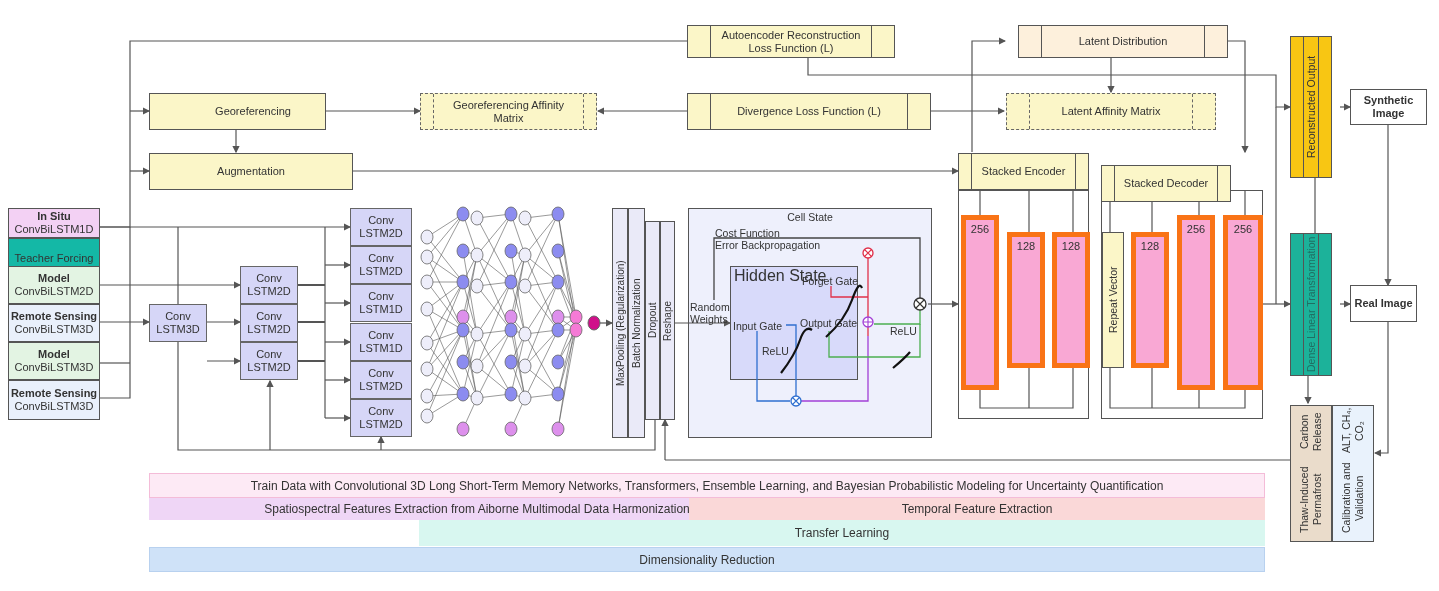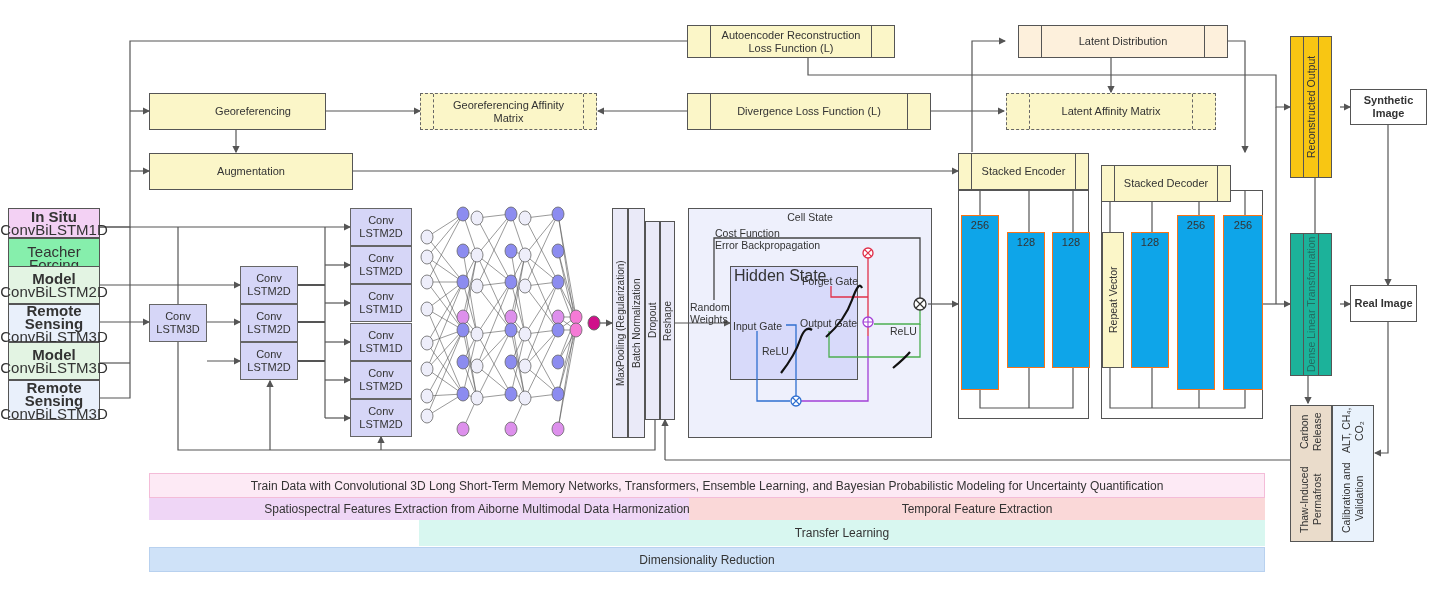--- a/index.html
+++ b/index.html
@@ -11,27 +11,27 @@
          font-size:11px; line-height:13px; z-index:2; }
   .yellow { background:#fbf6c8; }
   .peach { background:#fdf0dc; }
   .dashed { border:1.5px dashed #666; }
   .side-bars::before, .side-bars::after { content:""; position:absolute; top:0; bottom:0; width:0; border-left:1px solid #555; }
   .side-bars::before { left:22px; }
   .side-bars::after { right:22px; }
   .side-bars.dashed::before, .side-bars.dashed::after { border-left:1.5px dashed #666; }
   .side-bars.narrow::before { left:12px; }
   .side-bars.narrow::after { right:12px; }
-  .input { left:8px; width:92px; background:#e9f0fb; font-size:15px; line-height:13px; flex-direction:column; }
+  .input { left:8px; width:92px; background:#e9f0fb; font-size:11px; line-height:13px; flex-direction:column; }
   .input b { font-weight:bold; }
   .lav { background:#d6d6f7; border-color:#666; }
   .vert { writing-mode:vertical-rl; transform:rotate(180deg); }
   .band { position:absolute; box-sizing:border-box; display:flex; align-items:center;
           justify-content:center; font-size:12px; color:#333; z-index:2; }
-  .pink-col { background:#0ea5e9; border:1px solid #f97316; }
+  .pink-col { background:#f9a8d4; border:5px solid #f97316; }
   .lbl { position:absolute; font-size:10.5px; z-index:3; white-space:nowrap; color:#333; }
 </style>
 </head>
 <body>
 
 <svg id="wires" viewBox="0 0 1439 591">
   <defs>
     <marker id="ar" markerWidth="6" markerHeight="6" refX="5" refY="3" orient="auto">
       <path d="M0,0 L6,3 L0,6 z" fill="#555"></path>
     </marker>
@@ -279,21 +279,21 @@
       <ellipse cx="576" cy="330" rx="6" ry="7" fill="#f57ad6" stroke="#666" stroke-width="0.8"></ellipse>
       <ellipse cx="594" cy="323" rx="6" ry="7" fill="#d0108a" stroke="#666"></ellipse>
     </g>
 </svg>
 
 <div id="inputs">
     <div class="box input" style="top: 208px; height: 30px; background: rgb(243, 209, 244);">
       <b>In Situ</b>
       <span>ConvBiLSTM1D</span>
     </div>
-    <div class="box input" style="top: 238px; height: 40px; background: #86efac;">
+    <div class="box input" style="top: 238px; height: 40px; background: #14b8a6;">
       <span>Teacher Forcing</span>
     </div>
     <div class="box input" style="top: 266px; height: 38px; background: rgb(227, 244, 227);">
       <b>Model</b>
       <span>ConvBiLSTM2D</span>
     </div>
     <div class="box input" style="top: 304px; height: 38px; background: rgb(233, 240, 251);">
       <b>Remote Sensing</b>
       <span>ConvBiLSTM3D</span>
     </div>

